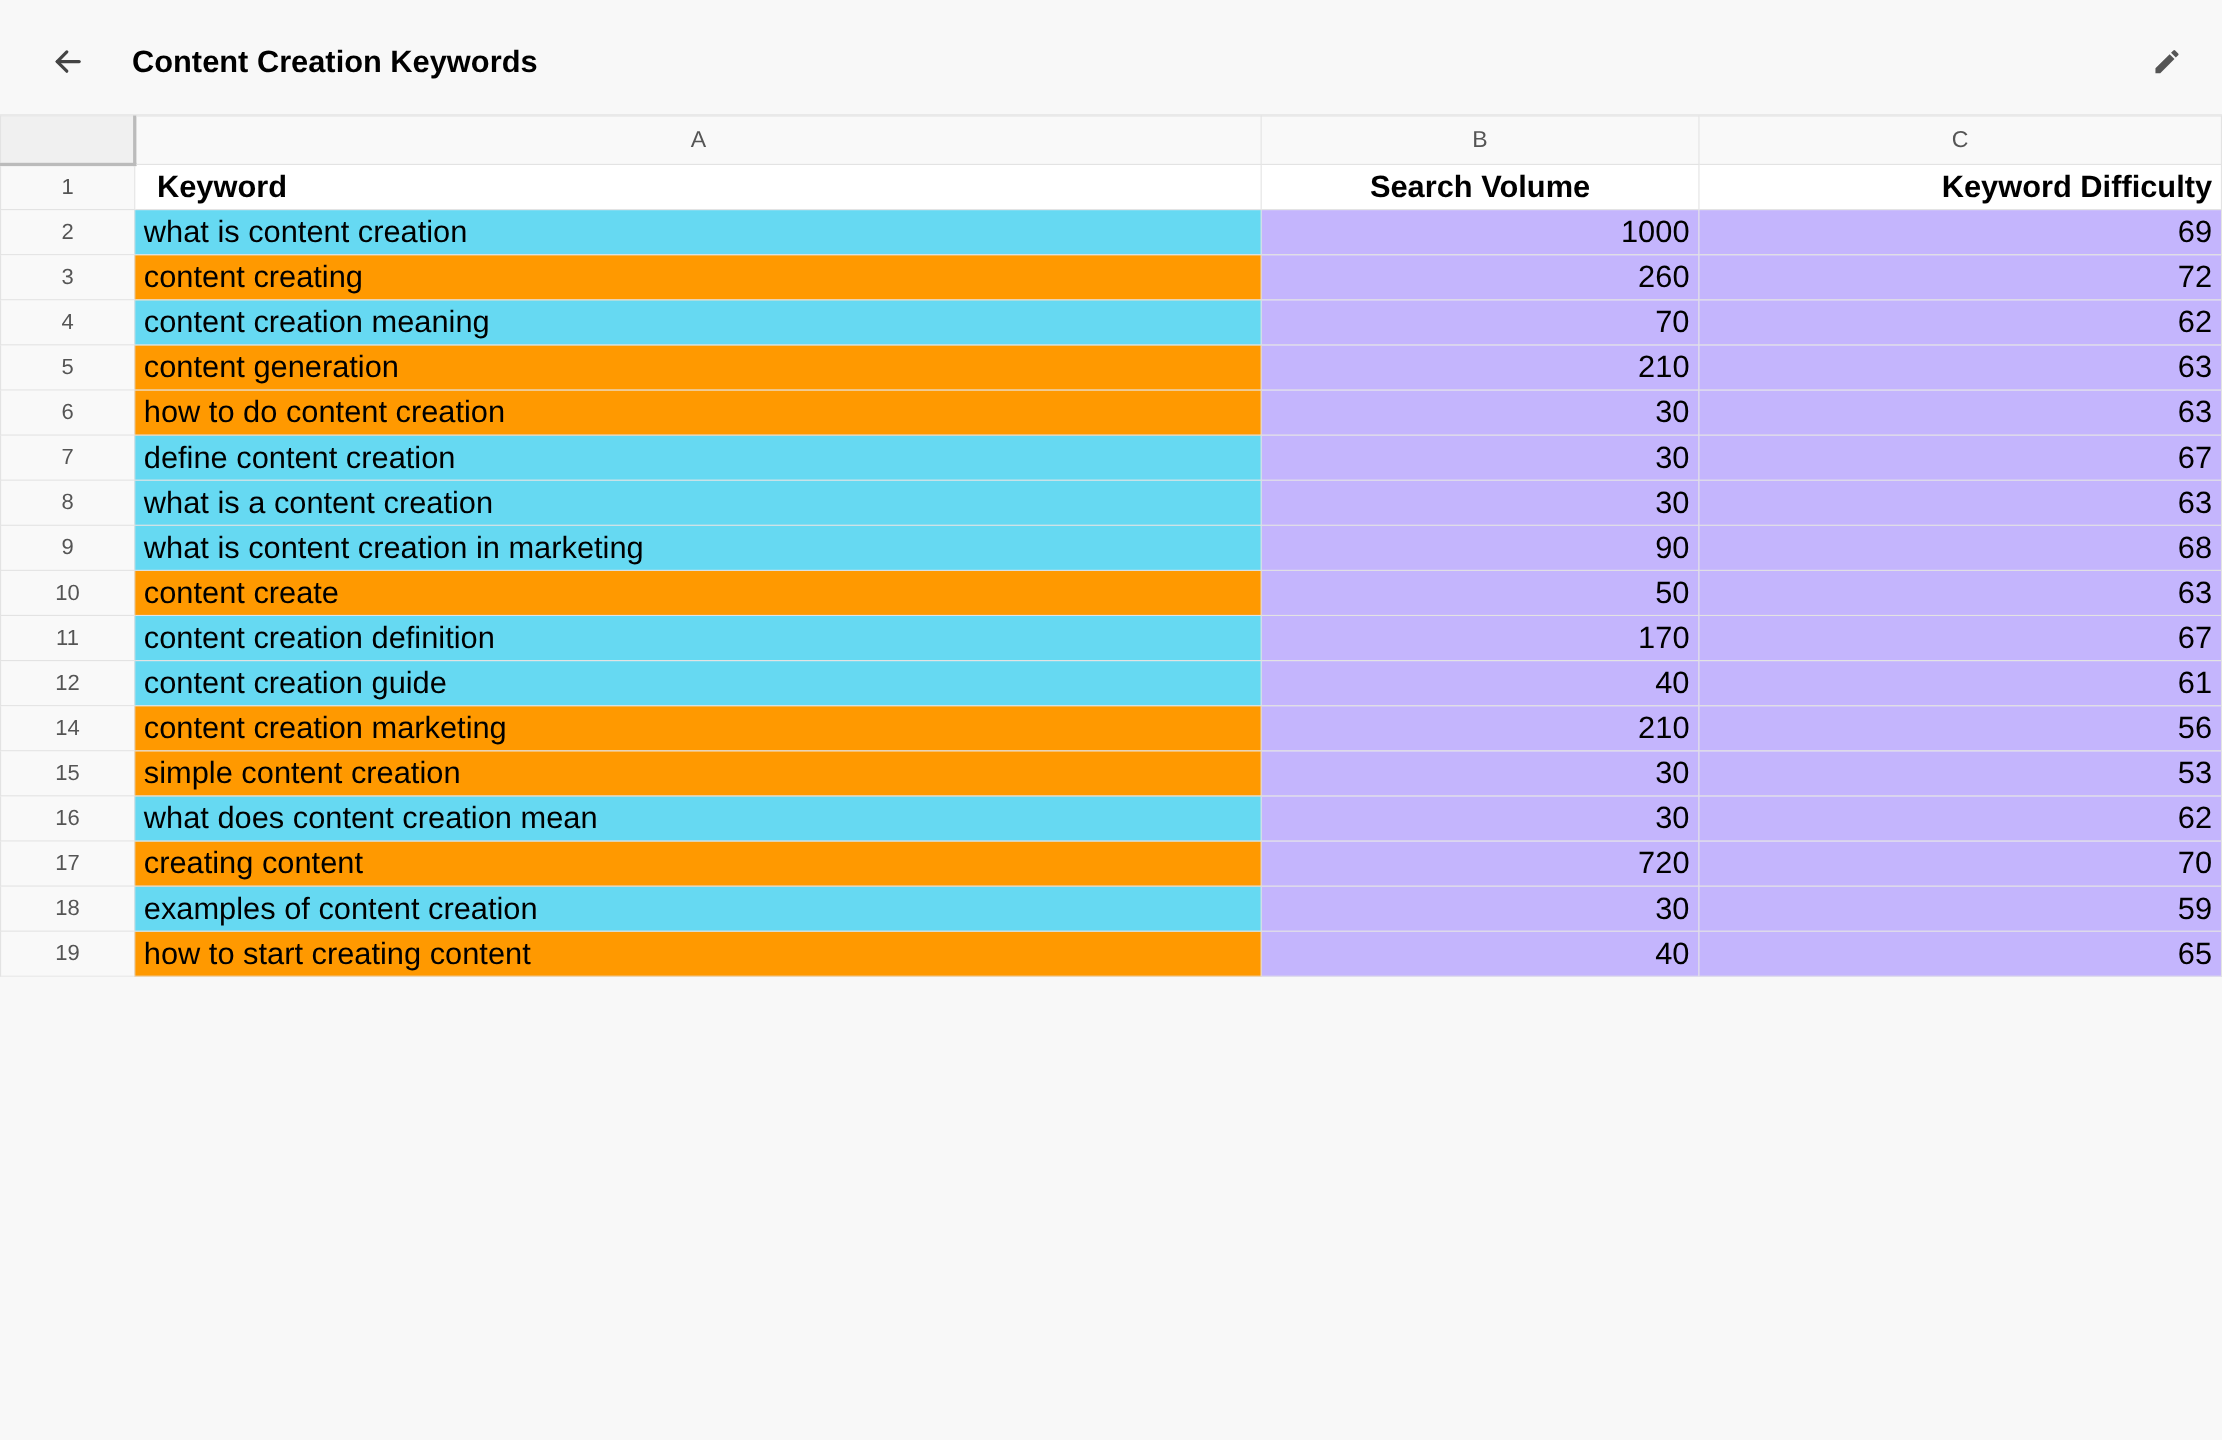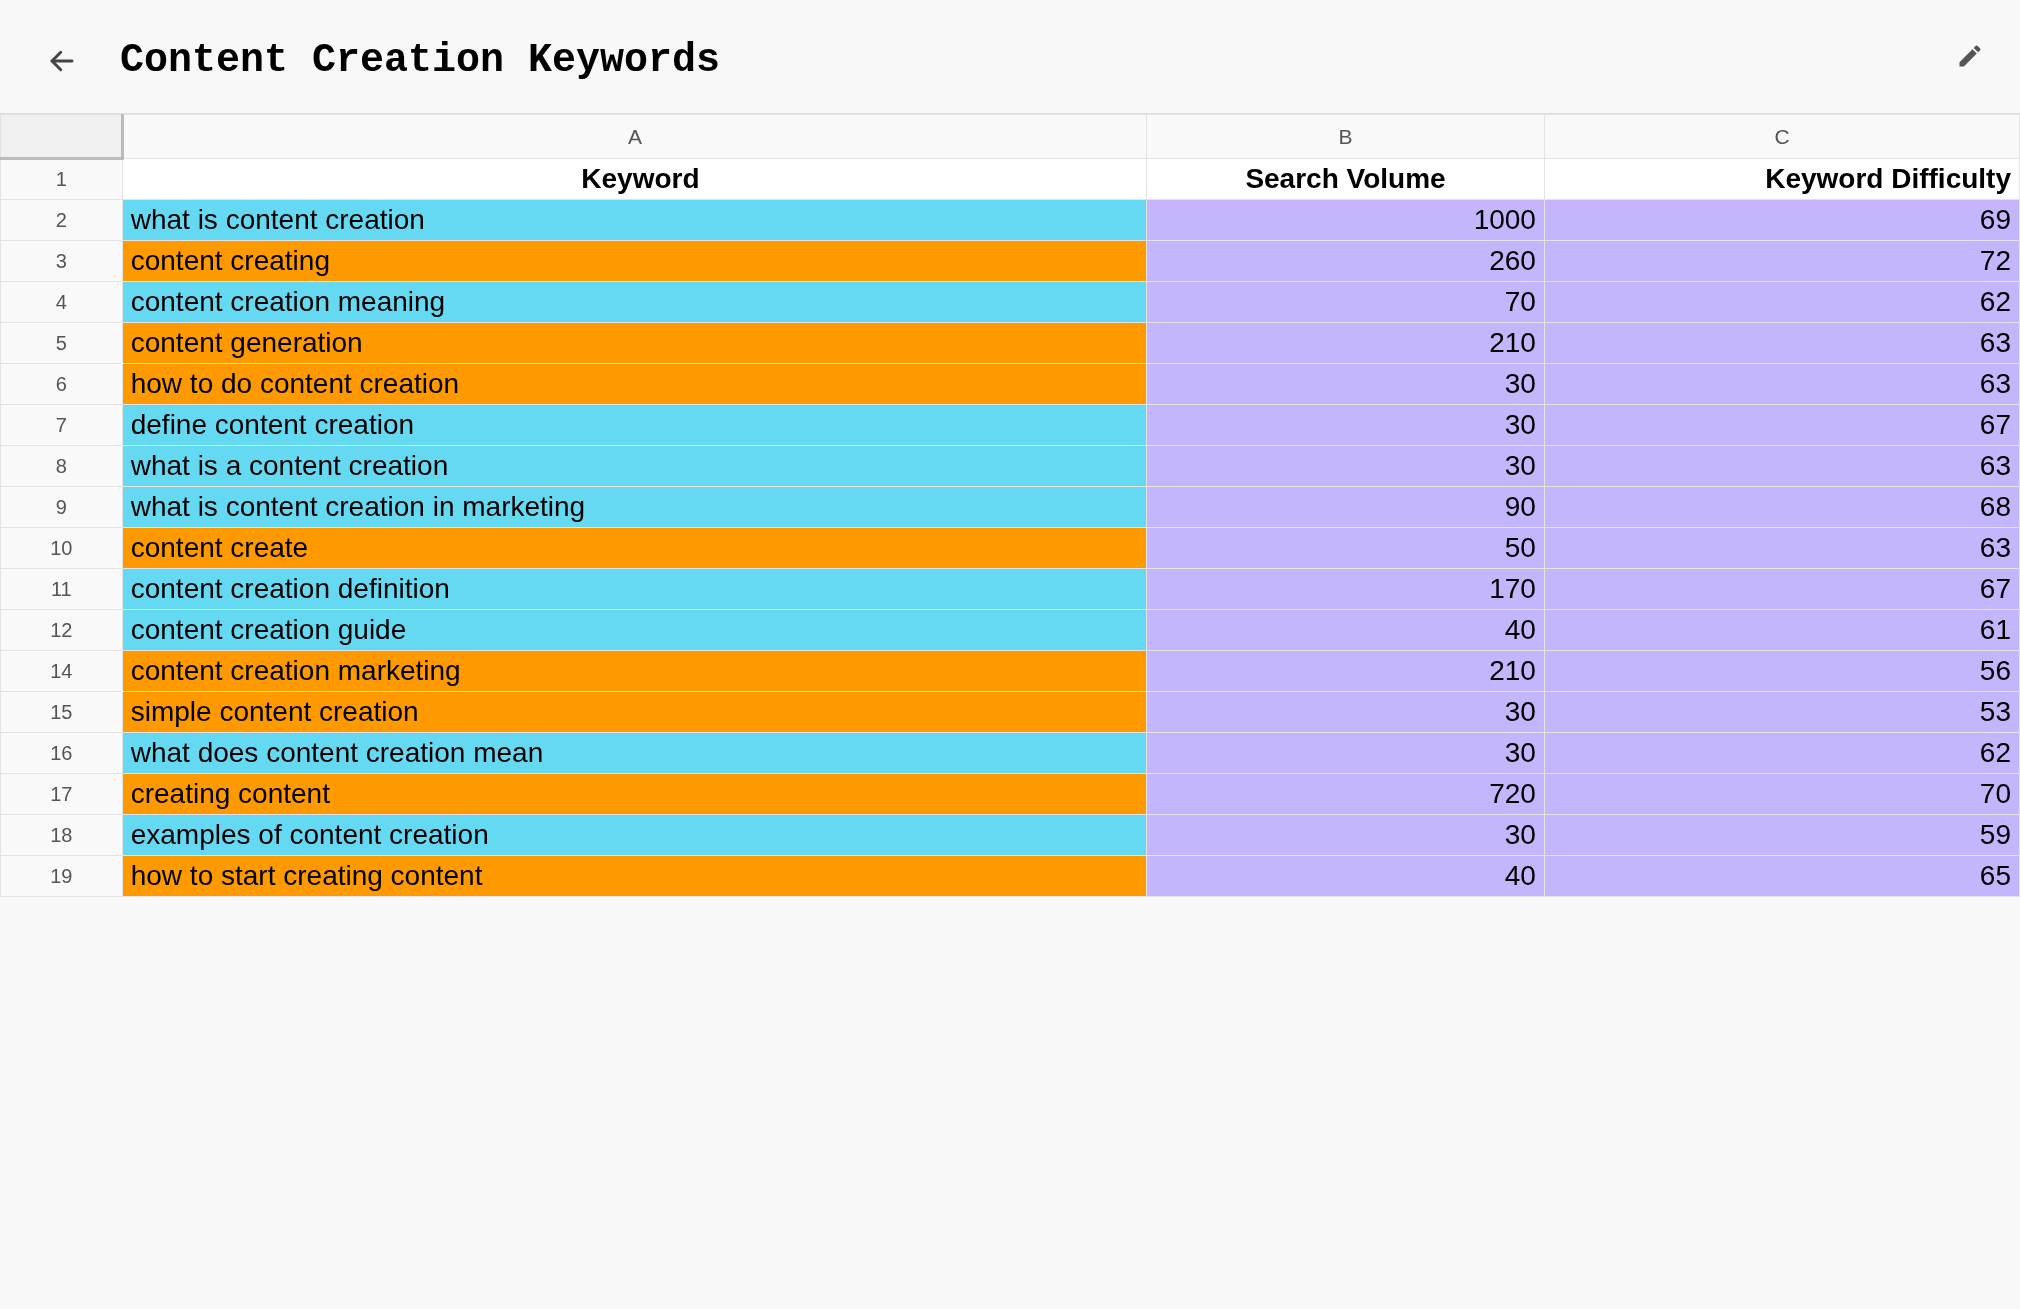--- a/index.html
+++ b/index.html
@@ -17,24 +17,23 @@
     .back-arrow {
       width: 36px;
       height: 36px;
       display: flex;
       align-items: center;
       justify-content: center;
       cursor: pointer;
       margin-right: 40px;
     }
     .title {
-      font-size: 40px;
+      font-size: 28px;
       font-weight: 800;
       color: #000;
-      font-family: Liberation Mono, monospace;
     }
     .edit-icon {
       position: absolute;
       right: 32px;
       top: 38px;
       width: 36px;
       height: 36px;
       display: flex;
       align-items: center;
       justify-content: center;
@@ -78,21 +77,21 @@
       text-align: center;
       font-size: 20px;
       width: 82px;
     }
     tbody tr.hrow td {
       font-weight: 800;
       padding: 4px 8px;
       background: #fff;
       color: #000;
     }
-    tbody tr.hrow td.hA { text-align: center; padding-left: 20px; }
+    tbody tr.hrow td.hA { text-align: left; padding-left: 20px; }
     tbody tr.hrow td.hB { text-align: center; }
     tbody tr.hrow td.hC { text-align: right; }
     tbody td.kw {
       padding: 4px 8px;
       text-align: left;
       font-weight: 400;
     }
     tbody td.num {
       padding: 4px 8px;
       text-align: right;

